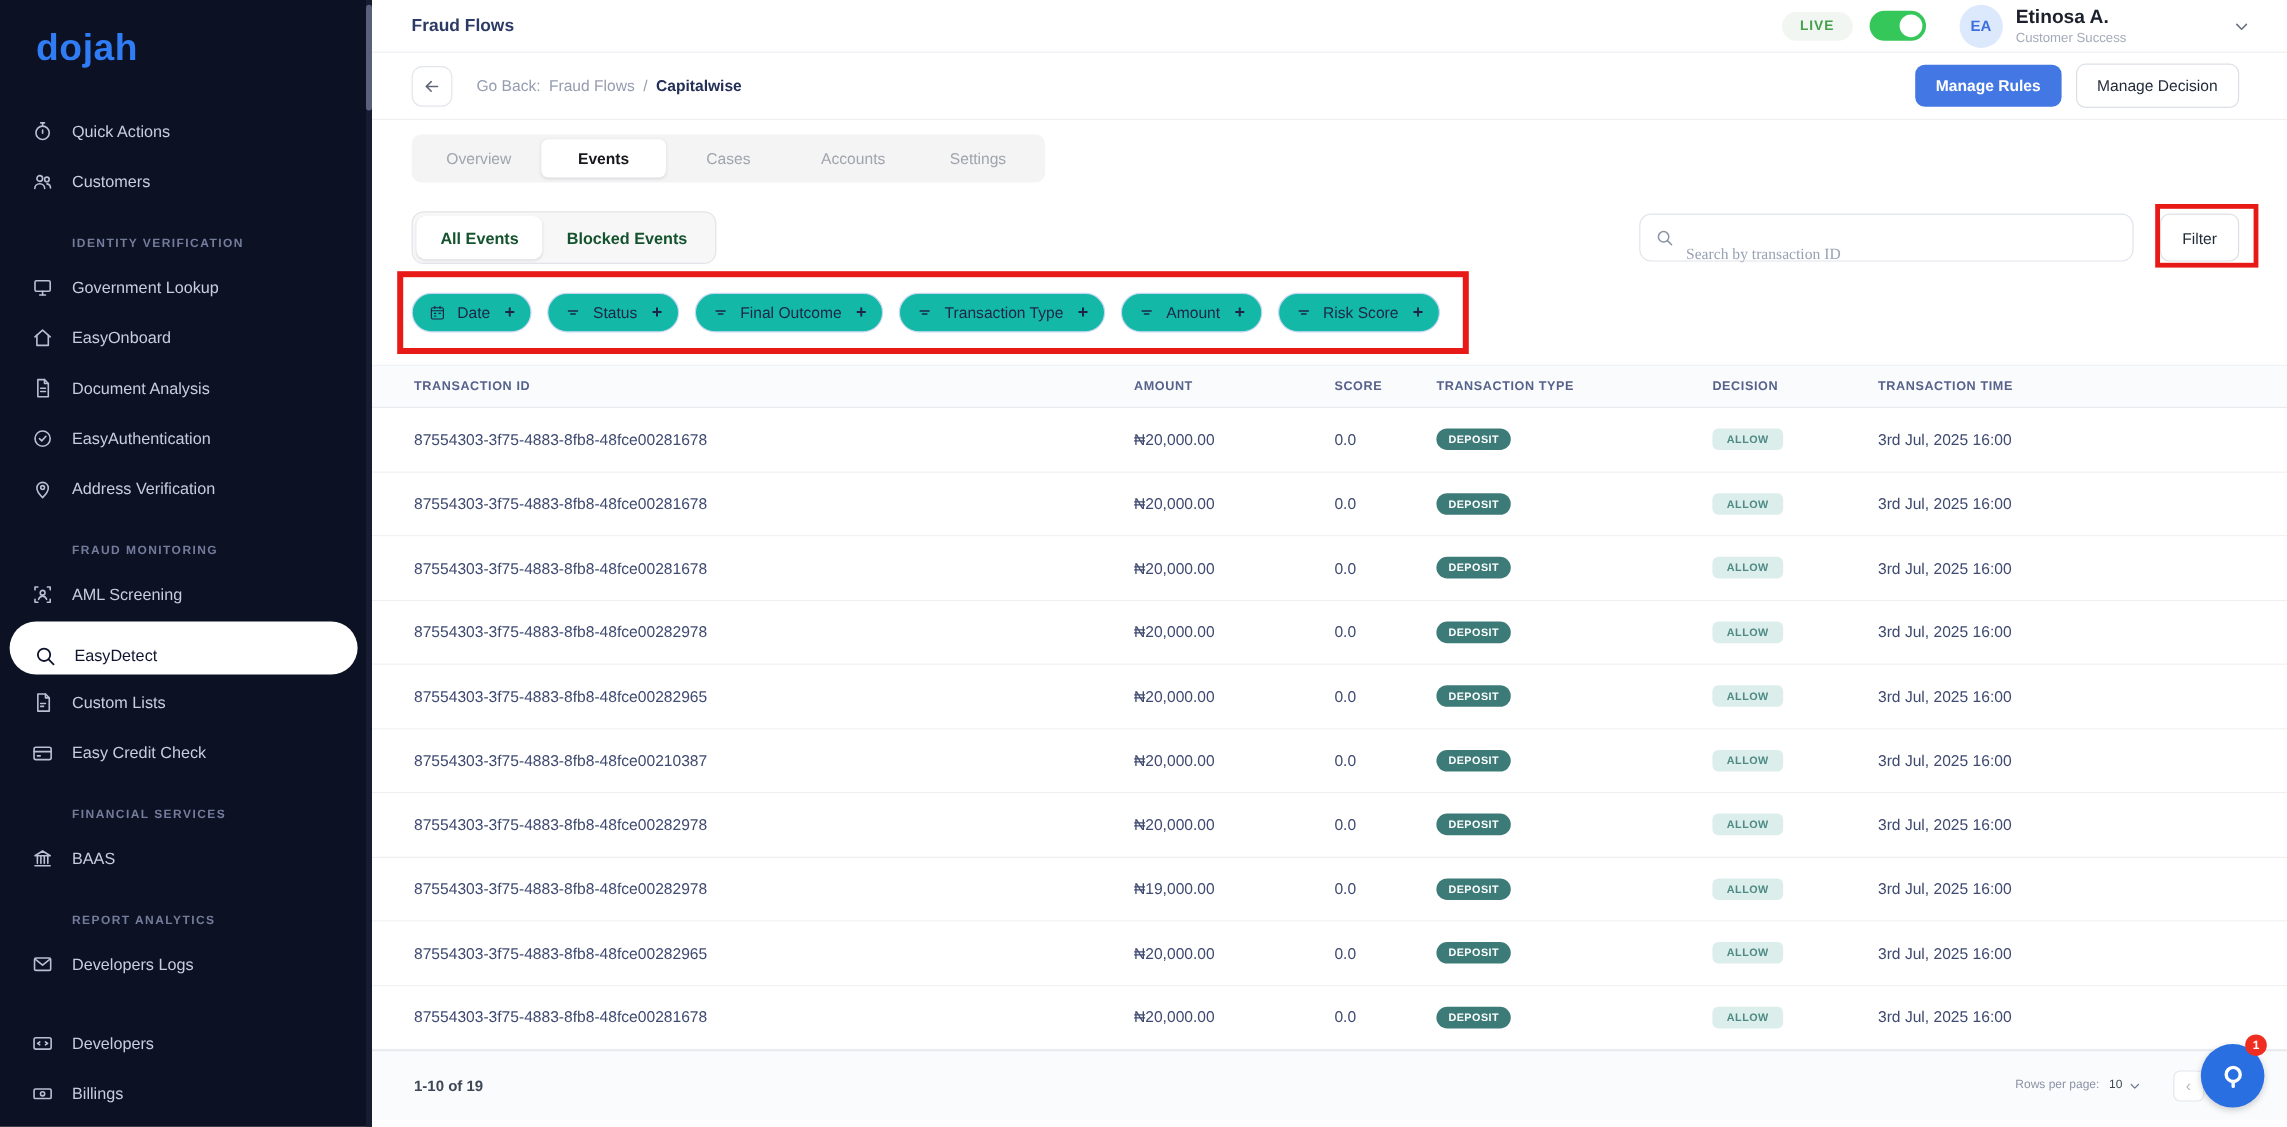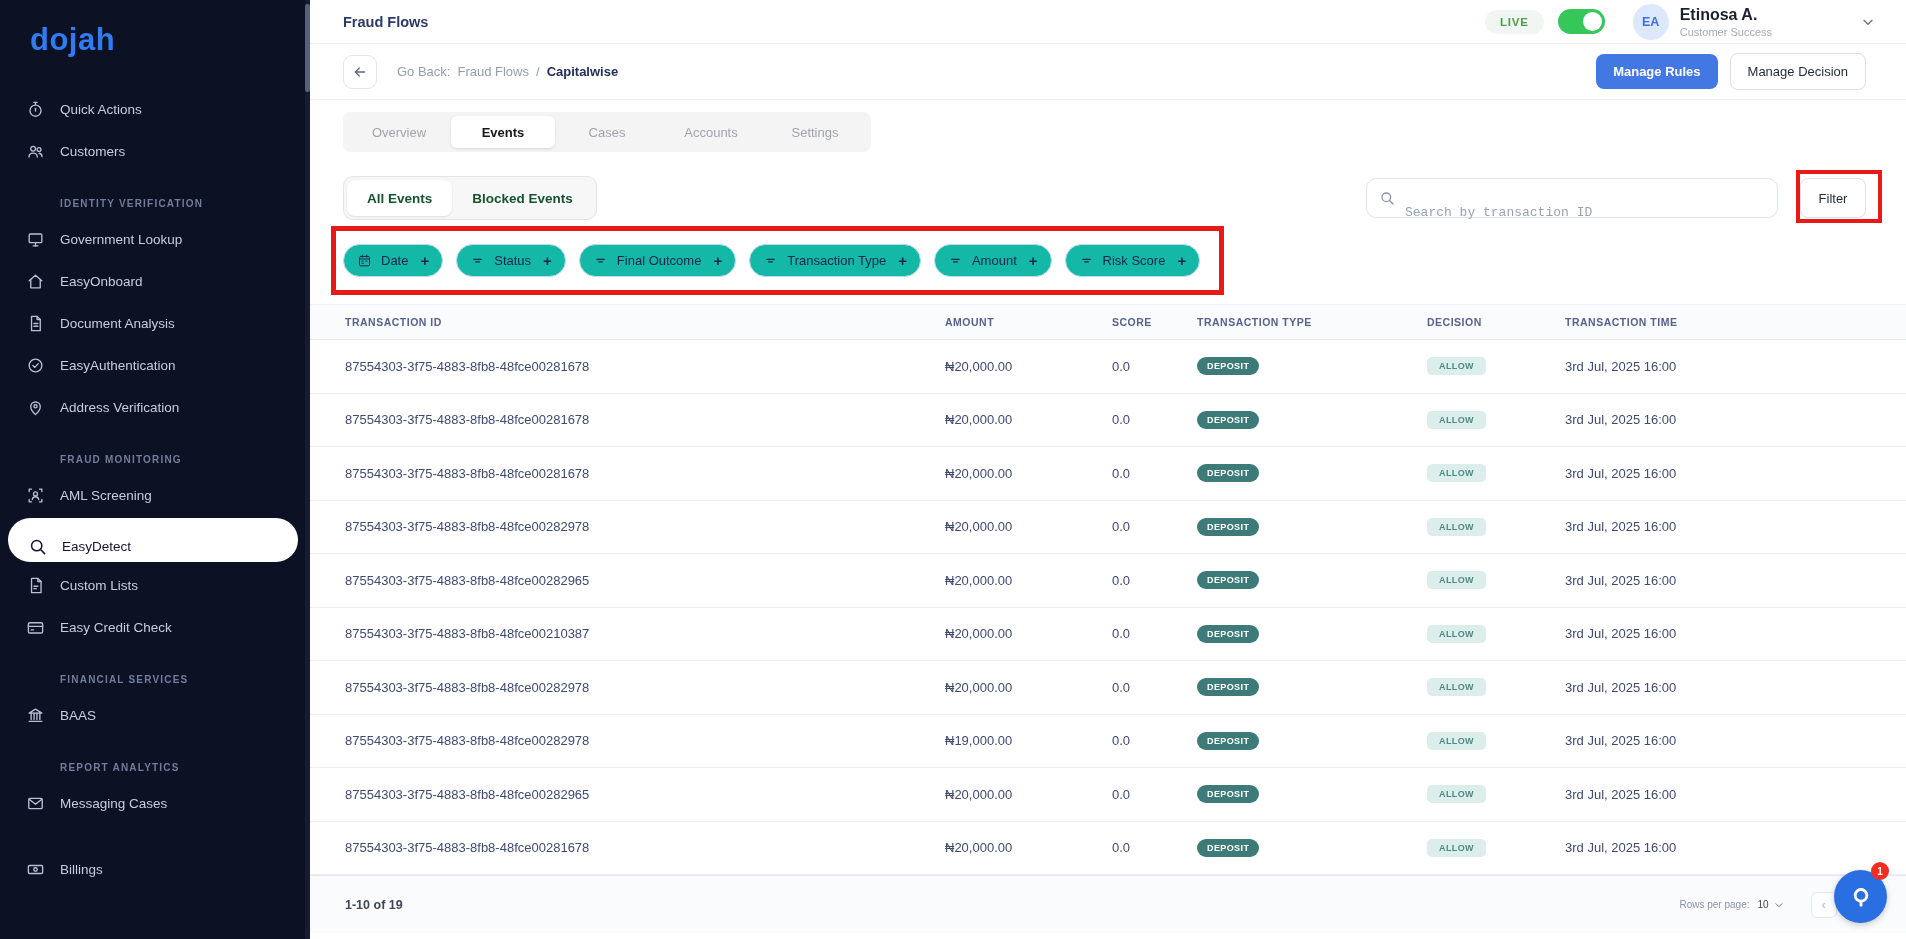--- a/index.html
+++ b/index.html
@@ -68,21 +68,21 @@
   .segmented { display:inline-flex; background:#f7f7f8; border:1px solid #e3e4e8; border-radius:10px;
     padding:3px; height:44px; }
   .segment { padding:0 20px; display:flex; align-items:center; font-size:13.5px; font-weight:600;
     color:#14532d; border-radius:8px; cursor:pointer; }
   .segment.active { background:#fff; box-shadow:0 1px 2px rgba(16,24,40,.1); }
   .controls .spacer { flex:1 1 auto; }
   .search-box { width:412px; height:40px; border:1px solid #e0e4eb; border-radius:10px; background:#fff;
     display:flex; align-items:center; padding:0 12px; }
   .search-box .ic { width:16px; height:16px; color:#8a94a6; flex:0 0 auto; }
   .search-box input { border:none; outline:none; flex:1 1 auto; margin-left:10px; font-size:13px;
-    color:#7f1d1d; font-family:Liberation Mono, monospace; background:transparent;margin-top:28px; }
+    color:#7f1d1d; font-family:Liberation Serif, serif; background:transparent;margin-top:28px; }
   .search-box input::placeholder { color:#98a2b3; }
   .filter-btn { width:66px; height:40px; margin-left:22px; background:#fff; border:1px solid #dcdfe5;
     border-radius:8px; font-size:13px; color:#1f2937; font-family:inherit; cursor:pointer; }
 
   .chips { margin:24px 0 0 33px; display:flex; gap:13px; height:33px; }
   .chip { display:flex; align-items:center; gap:9px; height:33px; padding:0 13px;
     border:1px solid #c6d7f3; border-radius:17px; background:#14b8a6; font-size:13px; color:#1b2647;
     cursor:pointer; white-space:nowrap; }
   .chip .ic { width:15px; height:15px; color:#1b2647; }
   .chip .plus { font-size:15px; font-weight:600; color:#1b2647; margin-left:3px; }
@@ -288,27 +288,38 @@
         <span class="lbl">REPORT ANALYTICS</span>
 
       </div>
       <div class="side-item kind-item">
         <span class="ic">
           <svg viewBox="0 0 24 24" fill="none" stroke="currentColor" stroke-width="1.7" stroke-linecap="round" stroke-linejoin="round">
             <rect x="3.5" y="5.5" width="17" height="13" rx="1.5"></rect>
             <path d="M4.5 7l7.5 6 7.5-6"></path>
           </svg>
         </span>
-        <span class="lbl">Messaging Cases</span>
+        <span class="lbl">Developers Logs</span>
 
       </div>
       <div class="side-item kind-spacer">
         <span class="ic"></span>
         <span class="lbl"></span>
 
+      </div>
+      <div class="side-item kind-item">
+        <span class="ic">
+          <svg viewBox="0 0 24 24" fill="none" stroke="currentColor" stroke-width="1.7" stroke-linecap="round" stroke-linejoin="round">
+            <rect x="3" y="6" width="18" height="12" rx="2"></rect>
+            <path d="M9 10.5l-2.3 1.5L9 13.5"></path>
+            <path d="M15 10.5l2.3 1.5L15 13.5"></path>
+          </svg>
+        </span>
+        <span class="lbl">Developers</span>
+        <span class="ic chev"></span>
       </div>
       <div class="side-item kind-item">
         <span class="ic">
           <svg viewBox="0 0 24 24" fill="none" stroke="currentColor" stroke-width="1.7" stroke-linecap="round" stroke-linejoin="round">
             <rect x="3" y="7" width="18" height="10" rx="1.5"></rect>
             <circle cx="12" cy="12" r="2.2"></circle>
           </svg>
         </span>
         <span class="lbl">Billings</span>
         <span class="ic chev"></span>

